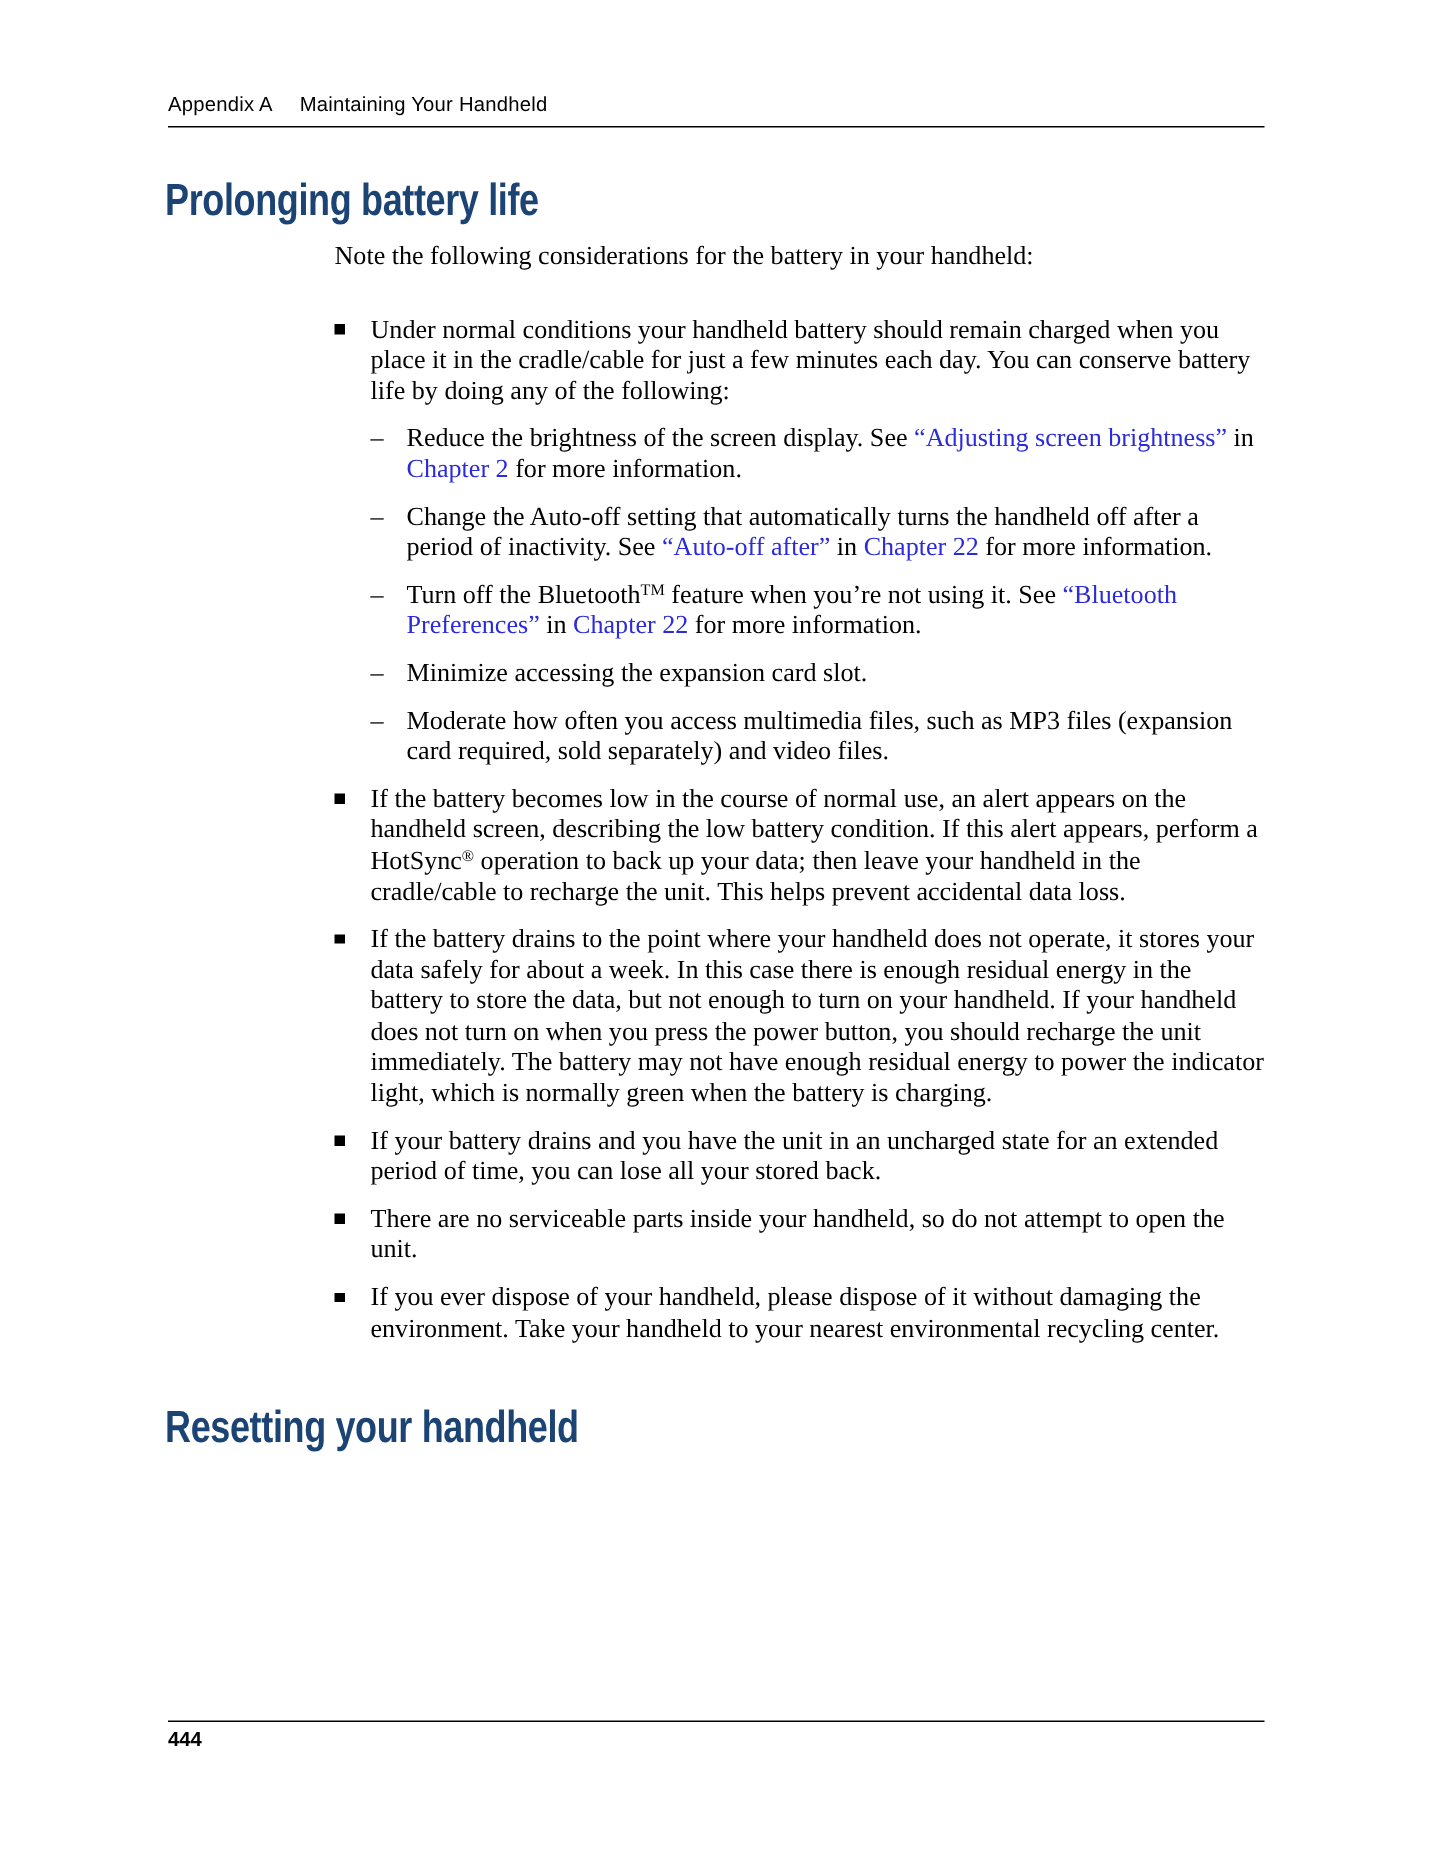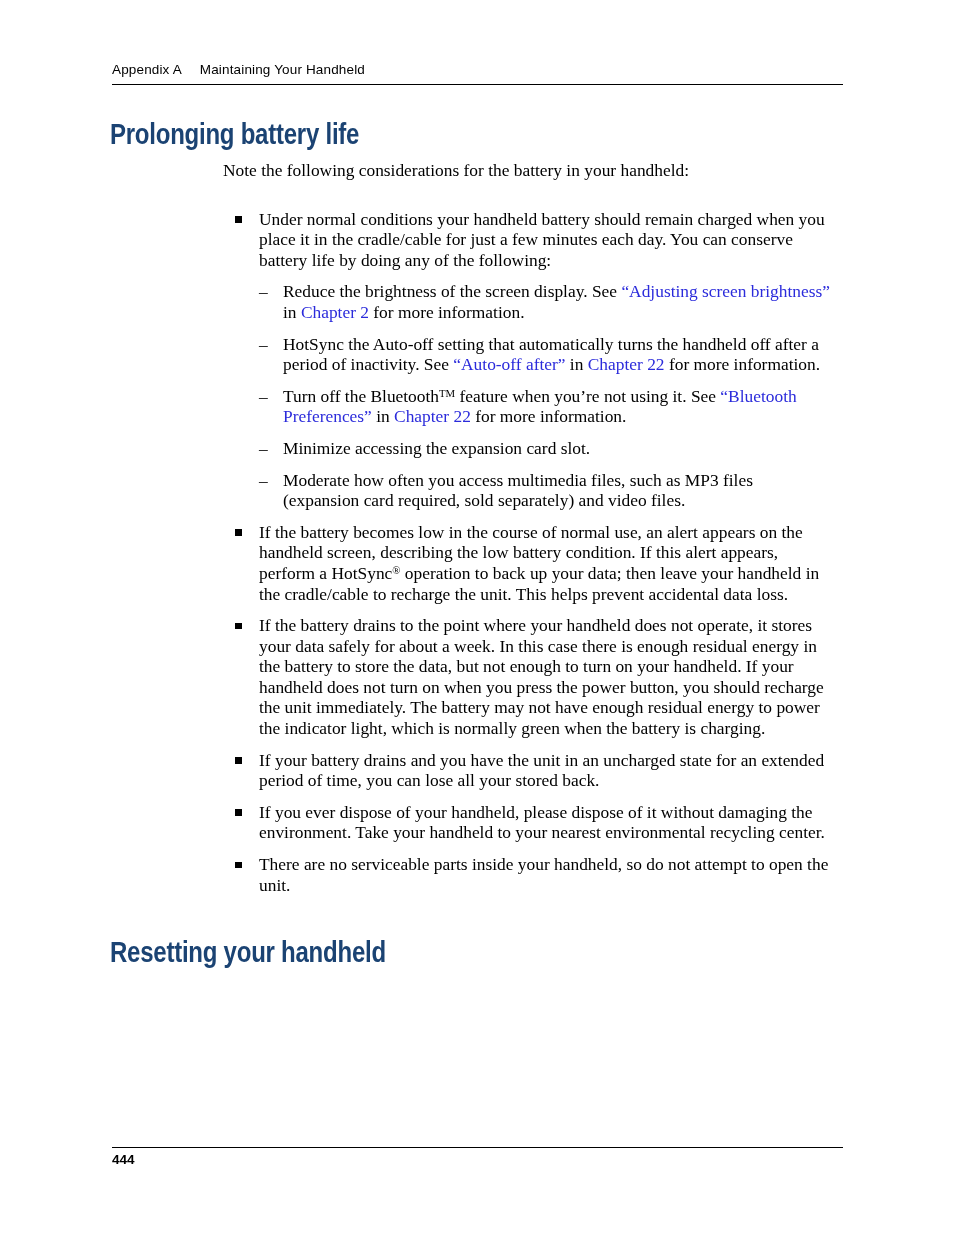--- a/index.html
+++ b/index.html
@@ -95,21 +95,21 @@
     margin: 0;
     font-size: 17.4px;
     line-height: 20.6px;
     text-align: left;
   }
 
   .intro-para { margin-bottom: 28px; }
 
   ul.bullets {
     list-style: none;
-    margin: 12px;
+    margin: 0;
     padding: 0;
   }
   ul.bullets > li {
     position: relative;
     padding-left: 24px;
     margin-bottom: 11px;
     font-size: 17.4px;
     line-height: 20.6px;
   }
   ul.bullets > li:last-child { margin-bottom: 0; }
@@ -183,21 +183,21 @@
 
         <ul class="subbullets">
 
           <li>
             <span class="dash-bullet">–</span>
             <span>Reduce the brightness of the screen display. See </span><a class="xref" href="#">“Adjusting screen brightness”</a><span> in </span><a class="xref" href="#">Chapter 2</a><span> for more information.</span>
           </li>
 
           <li>
             <span class="dash-bullet">–</span>
-            <span>HotSync the Auto-off setting that automatically turns the handheld off after a period of inactivity. See </span><a class="xref" href="#">“Auto-off after”</a><span> in </span><a class="xref" href="#">Chapter 22</a><span> for more information.</span>
+            <span>Change the Auto-off setting that automatically turns the handheld off after a period of inactivity. See </span><a class="xref" href="#">“Auto-off after”</a><span> in </span><a class="xref" href="#">Chapter 22</a><span> for more information.</span>
           </li>
 
           <li>
             <span class="dash-bullet">–</span>
             <span>Turn off the Bluetooth</span><sup class="tm">TM</sup><span> feature when you’re not using it. See </span><a class="xref" href="#">“Bluetooth Preferences”</a><span> in </span><a class="xref" href="#">Chapter 22</a><span> for more information.</span>
           </li>
 
           <li>
             <span class="dash-bullet">–</span>
             <span>Minimize accessing the expansion card slot.</span>
@@ -221,26 +221,26 @@
         <span>If the battery drains to the point where your handheld does not operate, it stores your data safely for about a week. In this case there is enough residual energy in the battery to store the data, but not enough to turn on your handheld. If your handheld does not turn on when you press the power button, you should recharge the unit immediately. The battery may not have enough residual energy to power the indicator light, which is normally green when the battery is charging.</span>
       </li>
 
       <li>
         <span class="sq-bullet"></span>
         <span>If your battery drains and you have the unit in an uncharged state for an extended period of time, you can lose all your stored back.</span>
       </li>
 
       <li>
         <span class="sq-bullet"></span>
+        <span>There are no serviceable parts inside your handheld, so do not attempt to open the unit.</span>
+      </li>
+
+      <li>
+        <span class="sq-bullet"></span>
         <span>If you ever dispose of your handheld, please dispose of it without damaging the environment. Take your handheld to your nearest environmental recycling center.</span>
-      </li>
-
-      <li>
-        <span class="sq-bullet"></span>
-        <span>There are no serviceable parts inside your handheld, so do not attempt to open the unit.</span>
       </li>
 
     </ul>
   </div>
 
   <h1 class="section-heading" id="heading-resetting">Resetting your handheld</h1>
 
 
   <div class="rule-bottom"></div>
   <div class="page-number">444</div>

